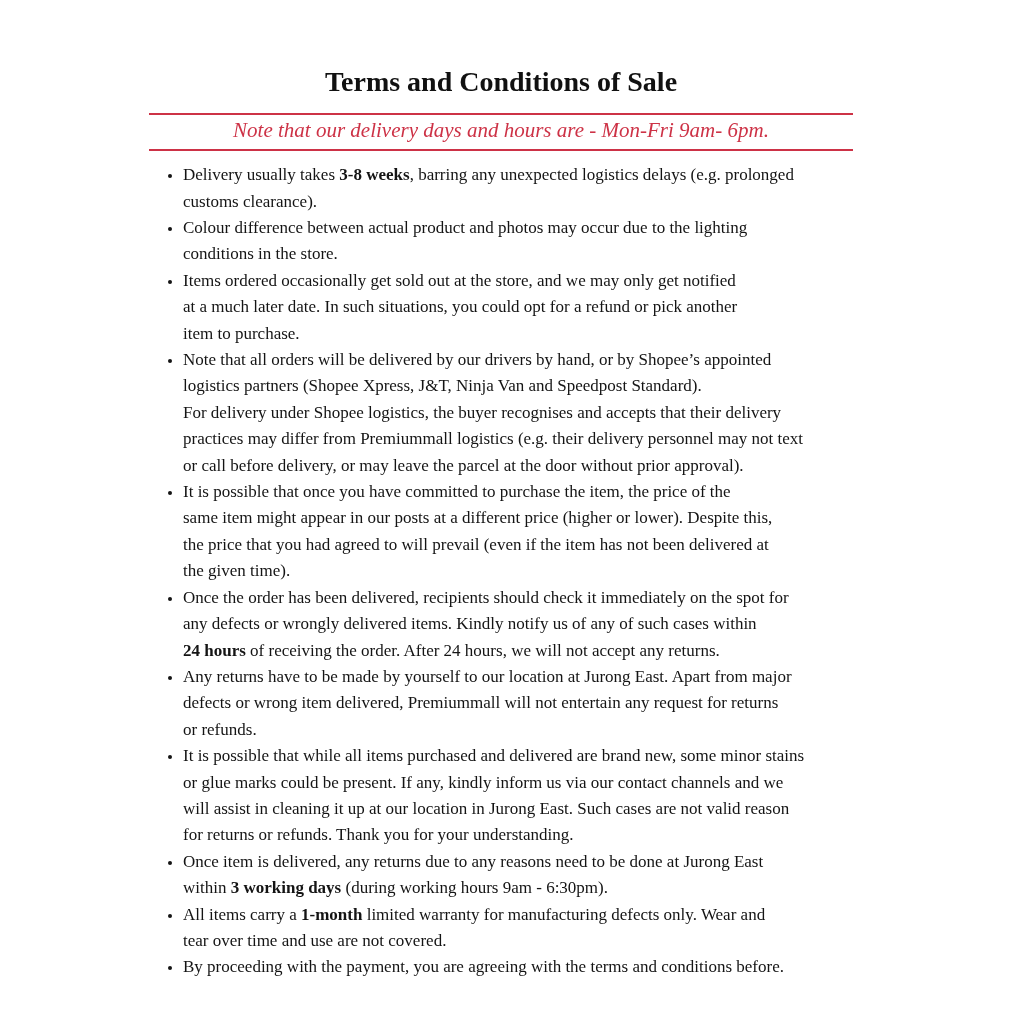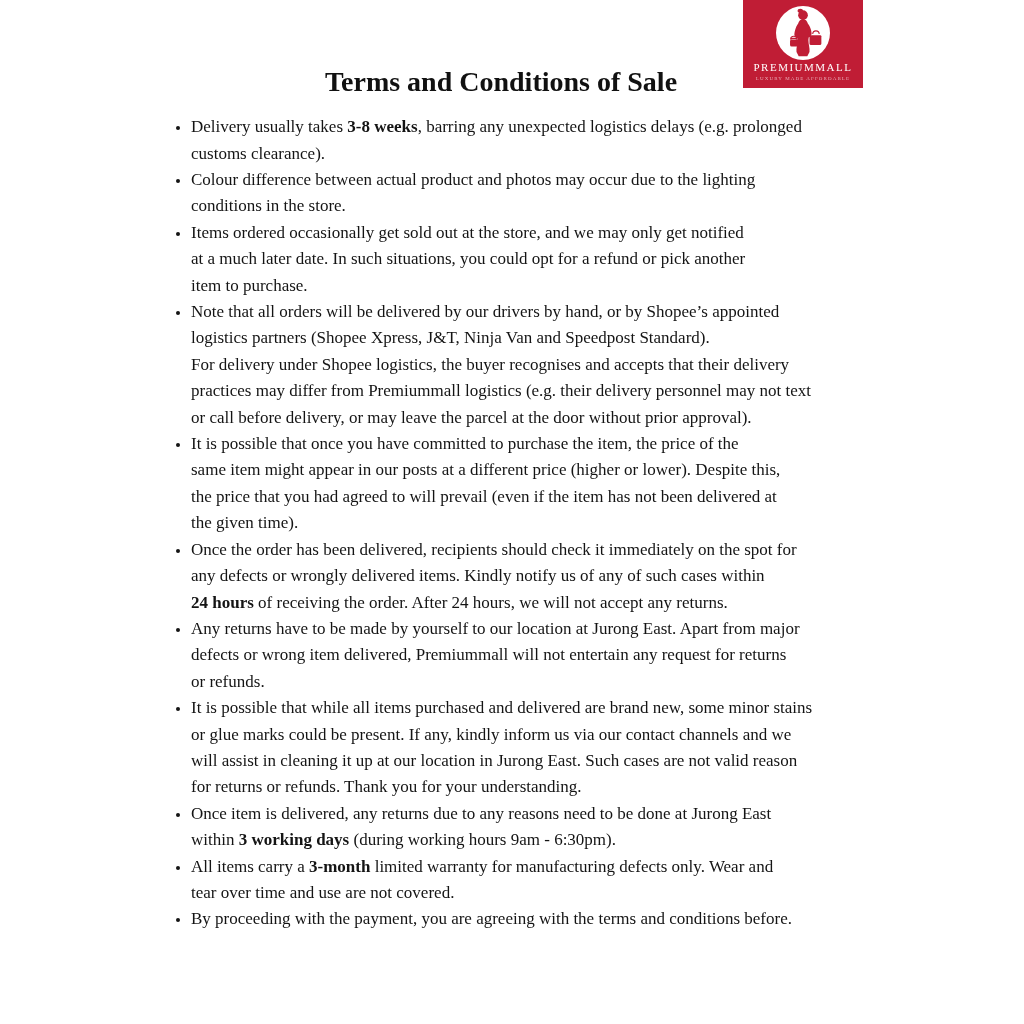--- a/index.html
+++ b/index.html
@@ -29,71 +29,50 @@
     line-height:1.15; color:#111111;
   }
   .notice {
     margin-top:15px;
     border-top:2px solid #cd3246; border-bottom:2px solid #cd3246;
     color:#cd3246; font-style:italic; font-size:21px; text-align:center;
     padding:3px 0 6px 0;
   }
   .terms { margin-top:11px; }
   .terms ul {
-    margin:16px; padding:0 0 0 26px; list-style:disc outside;
+    margin:8px; padding:0 0 0 26px; list-style:disc outside;
     font-size:17px; line-height:26.4px;
   }
   .terms li { padding-left:0; }
   .terms li::marker { font-size:14px; }
   .terms b { font-weight:bold; }
 </style>
 </head>
 <body>
 
 <div class="page">
 
-  <div class="logo">
-    <svg class="logo-circle" viewBox="0 0 100 100" xmlns="http://www.w3.org/2000/svg">
-      <circle cx="50" cy="50" r="50" fill="#ffffff"></circle>
-      <g fill="#c01d35">
-
-        <circle cx="50" cy="17" r="9"></circle>
-        <ellipse cx="45" cy="9" rx="5" ry="4"></ellipse>
-
-        <path d="M50 24c-5 0-8 4-9 9-1 6-4 10-4 16 0 5 3 9 3 14 0 8-3 15-2 22l4 8h16l4-8c1-7-2-14-2-22 0-5 3-9 3-14 0-6-3-10-4-16-1-5-4-9-9-9z"></path>
-
-        <path d="M42 32c-4 3-8 14-8 22l4 6 4-2-2-8c0-6 2-12 2-18z"></path>
-
-        <path d="M58 32c4 3 8 12 8 20l-3 6-4-2 1-8c0-6-2-10-2-16z"></path>
-
-        <path d="M31 60c-3 0-4 2-4 2a6 6 0 0 1 12 0s-1-2-4-2z" fill="none" stroke="#c01d35" stroke-width="2"></path>
-        <rect x="26" y="62" width="17" height="13" rx="3"></rect>
-
-        <path d="M68 52a6 6 0 0 1 12 0" fill="none" stroke="#c01d35" stroke-width="2"></path>
-        <rect x="62" y="54" width="22" height="18" rx="2"></rect>
-      </g>
-    </svg>
-    <div class="logo-name">PREMIUMMALL</div>
-    <div class="logo-tagline">LUXURY MADE AFFORDABLE</div>
-  </div>
 
   <div class="content">
     <h1 class="title">Terms and Conditions of Sale</h1>
 
+    <div class="notice">
+      <span>Note that our delivery days and hours are - Mon-Fri 9am- 6pm.</span>
+    </div>
 
     <div class="terms">
       <ul>
           <li>Delivery usually takes <b>3-8 weeks</b>, barring any unexpected logistics delays (e.g. prolonged<br>customs clearance).</li>
           <li>Colour difference between actual product and photos may occur due to the lighting<br>conditions in the store.</li>
           <li>Items ordered occasionally get sold out at the store, and we may only get notified<br>at a much later date. In such situations, you could opt for a refund or pick another<br>item to purchase.</li>
           <li>Note that all orders will be delivered by our drivers by hand, or by Shopee’s appointed<br>logistics partners (Shopee Xpress, J&amp;T, Ninja Van and Speedpost Standard).<br>For delivery under Shopee logistics, the buyer recognises and accepts that their delivery<br>practices may differ from Premiummall logistics (e.g. their delivery personnel may not text<br>or call before delivery, or may leave the parcel at the door without prior approval).</li>
           <li>It is possible that once you have committed to purchase the item, the price of the<br>same item might appear in our posts at a different price (higher or lower). Despite this,<br>the price that you had agreed to will prevail (even if the item has not been delivered at<br>the given time).</li>
           <li>Once the order has been delivered, recipients should check it immediately on the spot for<br>any defects or wrongly delivered items. Kindly notify us of any of such cases within<br><b>24 hours</b> of receiving the order. After 24 hours, we will not accept any returns.</li>
           <li>Any returns have to be made by yourself to our location at Jurong East. Apart from major<br>defects or wrong item delivered, Premiummall will not entertain any request for returns<br>or refunds.</li>
           <li>It is possible that while all items purchased and delivered are brand new, some minor stains<br>or glue marks could be present. If any, kindly inform us via our contact channels and we<br>will assist in cleaning it up at our location in Jurong East. Such cases are not valid reason<br>for returns or refunds. Thank you for your understanding.</li>
           <li>Once item is delivered, any returns due to any reasons need to be done at Jurong East<br>within <b>3 working days</b> (during working hours 9am - 6:30pm).</li>
-          <li>All items carry a <b>3-month</b> limited warranty for manufacturing defects only. Wear and<br>tear over time and use are not covered.</li>
+          <li>All items carry a <b>1-month</b> limited warranty for manufacturing defects only. Wear and<br>tear over time and use are not covered.</li>
           <li>By proceeding with the payment, you are agreeing with the terms and conditions before.</li>
         </ul>
     </div>
   </div>
 
 </div>
 
 </body></html>

